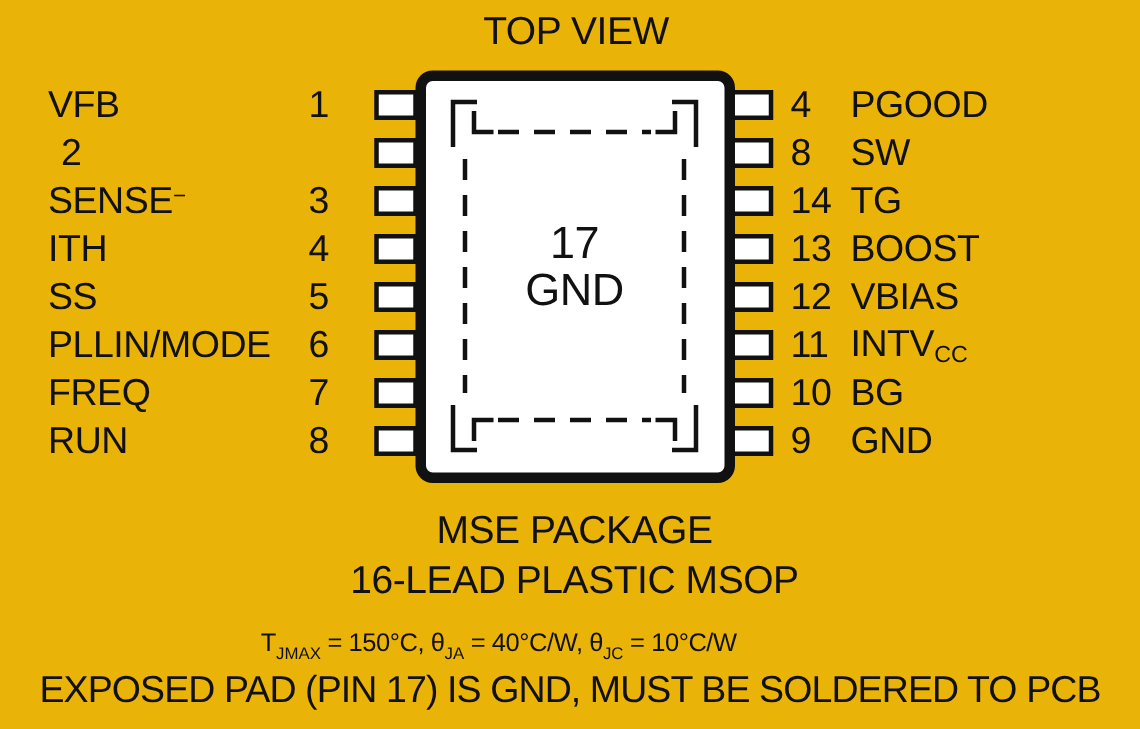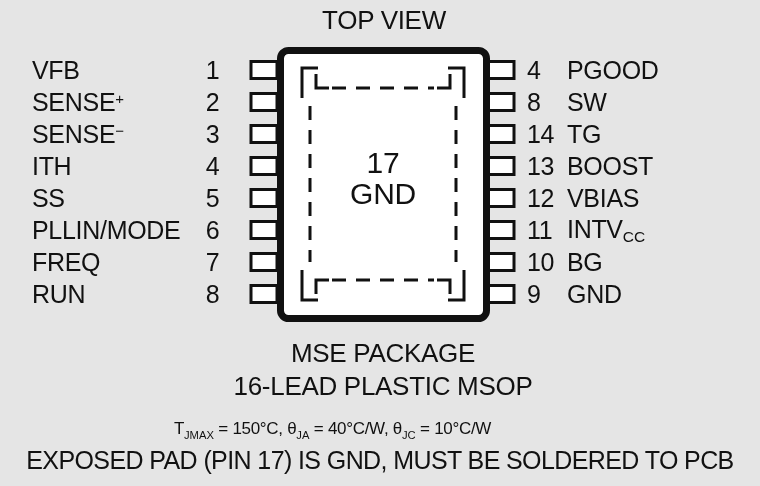--- a/index.html
+++ b/index.html
@@ -1,20 +1,20 @@
 <!DOCTYPE html>
 <html><head>
 <meta charset="utf-8">
 <style>
   html, body { margin: 0; padding: 0; background: #ffffff; }
   .canvas {
     position: relative;
     width: 760px;
     height: 486px;
-    background: #e5e5e5;
+    background: #eab308;
     font-family: "Liberation Sans", sans-serif;
     color: #111111;
     overflow: hidden;
     letter-spacing: -0.3px;
   }
   .abs { position: absolute; }
 
   .title {
     left: 277px; top: 7px; width: 214px;
     text-align: center; font-size: 26px; line-height: 26px;
@@ -108,21 +108,20 @@
       <path d="M450,294 L450,280 L437,280"></path>
     </g>
   </svg>
 
   <div class="abs pin-col left">
     <div class="pin-row">
       <span class="pin-name"><span>VFB</span><sup></sup></span>
       <span class="num-left">1</span>
     </div>
     <div class="pin-row">
-      <span class="pin-name"><span>SENSE</span><sup>+</sup></span>
       <span class="num-left">2</span>
     </div>
     <div class="pin-row">
       <span class="pin-name"><span>SENSE</span><sup>−</sup></span>
       <span class="num-left">3</span>
     </div>
     <div class="pin-row">
       <span class="pin-name"><span>ITH</span></span>
       <span class="num-left">4</span>
     </div>

